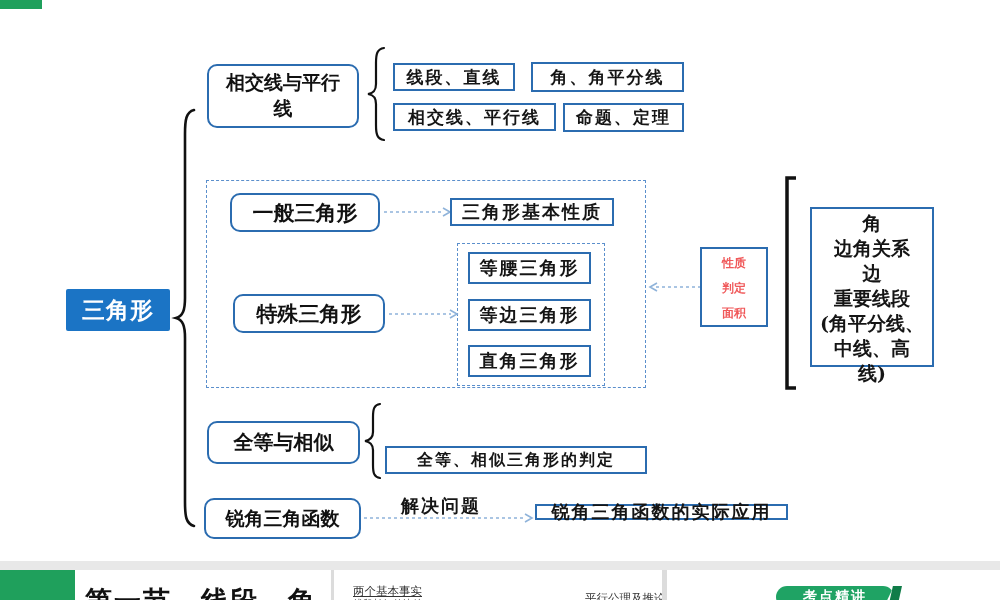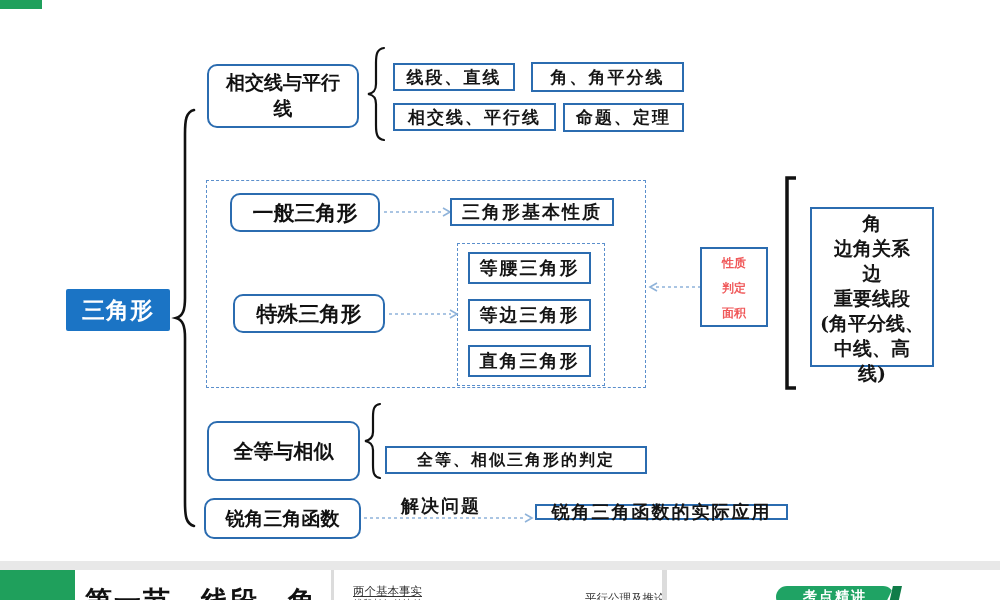--- a/index.html
+++ b/index.html
@@ -127,21 +127,21 @@
   <div class="summary-text">
     <div>角</div>
     <div>边角关系</div>
     <div>边</div>
     <div>重要线段</div>
     <div>(角平分线、</div>
     <div>中线、高</div>
     <div>线)</div>
   </div>
 
-  <div class="hbox" style="left:207px; top:421px; width:153px; height:60px; font-size:20px;">全等与相似</div>
+  <div class="hbox" style="left:207px; top:421px; width:153px; height:43px; font-size:20px;">全等与相似</div>
   <svg class="deco" style="left:362px; top:402px;" width="20" height="78">
     <path class="brace-path" style="stroke-width:2.2" d="M 18,2 C 12,3 11,7 11,15 L 11,30 C 11,35 9,38 3,39 C 9,40 11,43 11,48 L 11,63 C 11,71 12,75 18,76"></path>
   </svg>
   <div class="ibox" style="left:385px; top:446px; width:262px; height:28px; font-size:16px;">全等、相似三角形的判定</div>
 
   <div class="hbox" style="left:204px; top:498px; width:157px; height:41px; font-size:19px;">锐角三角函数</div>
   <div class="freelabel" style="left:401px; top:494px;">解决问题</div>
   <svg class="deco" style="left:364px; top:512px;" width="170" height="12">
     <line class="arrow-line" x1="0" y1="6" x2="162" y2="6"></line>
     <polyline class="arrow-head" points="161,2 168,6 161,10"></polyline>

